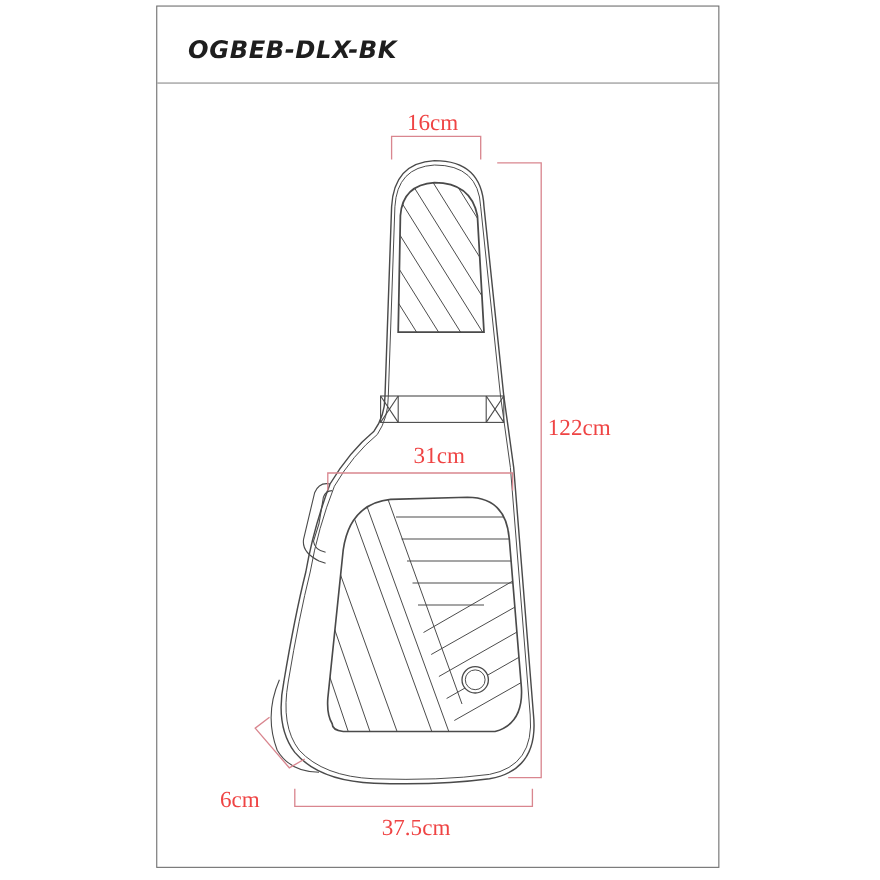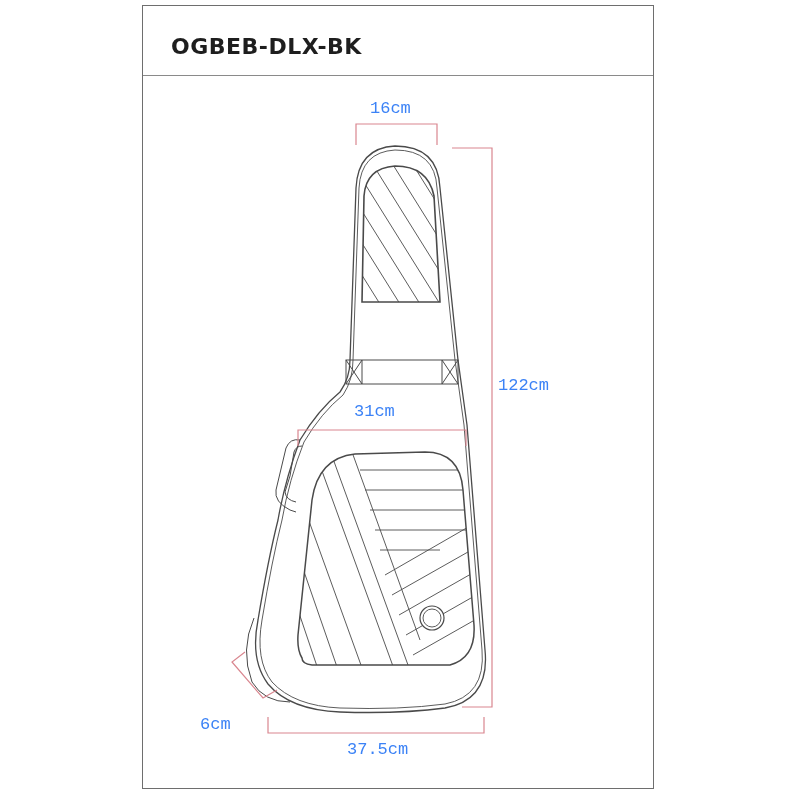--- a/index.html
+++ b/index.html
@@ -8,26 +8,26 @@
       position: absolute; left: 142px; top: 5px; width: 512px; height: 784px;
       border: 1.5px solid #6e6e6e; box-sizing: border-box;
     }
     .header {
       position: absolute; left: 0; top: 0; width: 100%; height: 70px;
       border-bottom: 1.5px solid #8a8a8a; box-sizing: border-box;
     }
     .title {
       position: absolute; left: 28px; top: 28px;
       font-family: "DejaVu Sans", sans-serif; font-weight: bold; font-size: 22px;
-      color: #1e1e1e; letter-spacing: 0.5px;
+      color: #1e1e1e; letter-spacing: 0.5px; font-style: italic;
     }
     .drawing { position: absolute; left: 0; top: 0; width: 800px; height: 800px; }
     .dim-label {
-      position: absolute; font-family: Liberation Mono, monospace; font-size: 17px;
-      color: #3b82f6; white-space: nowrap;
+      position: absolute; font-family: Liberation Serif, serif; font-size: 21px;
+      color: #ef4444; white-space: nowrap;
     }
   </style>
 </head>
 <body>
 
 <div class="frame">
   <div class="header">
     <div class="title">OGBEB-DLX-BK</div>
   </div>
 </div>
@@ -121,15 +121,15 @@
     <polyline points="298,446 298,430 466,430 466,446"></polyline>
 
     <polyline points="268,717 268,733 484,733 484,717"></polyline>
 
     <polyline points="245,652 232,662 263,698 277,690"></polyline>
   </g>
 </svg>
 
 <div class="dim-label" style="left:370px; top:99px;">16cm</div>
 <div class="dim-label" style="left:498px; top:376px;">122cm</div>
-<div class="dim-label" style="left:354px; top:402px;">31cm</div>
+<div class="dim-label" style="left:376px; top:402px;">31cm</div>
 <div class="dim-label" style="left:347px; top:740px;">37.5cm</div>
 <div class="dim-label" style="left:200px; top:715px;">6cm</div>
 
 </body></html>

